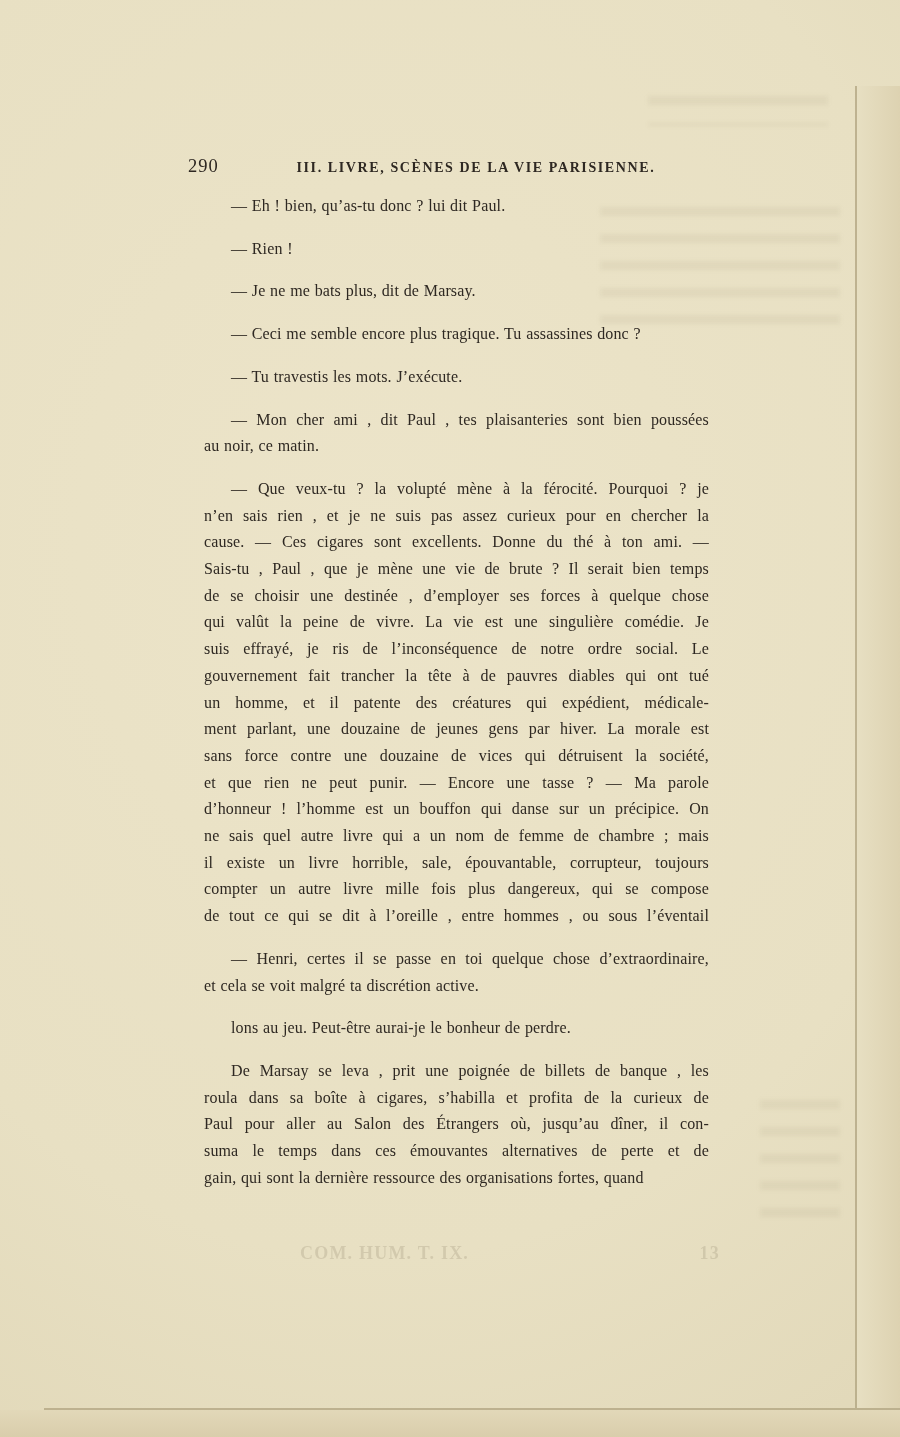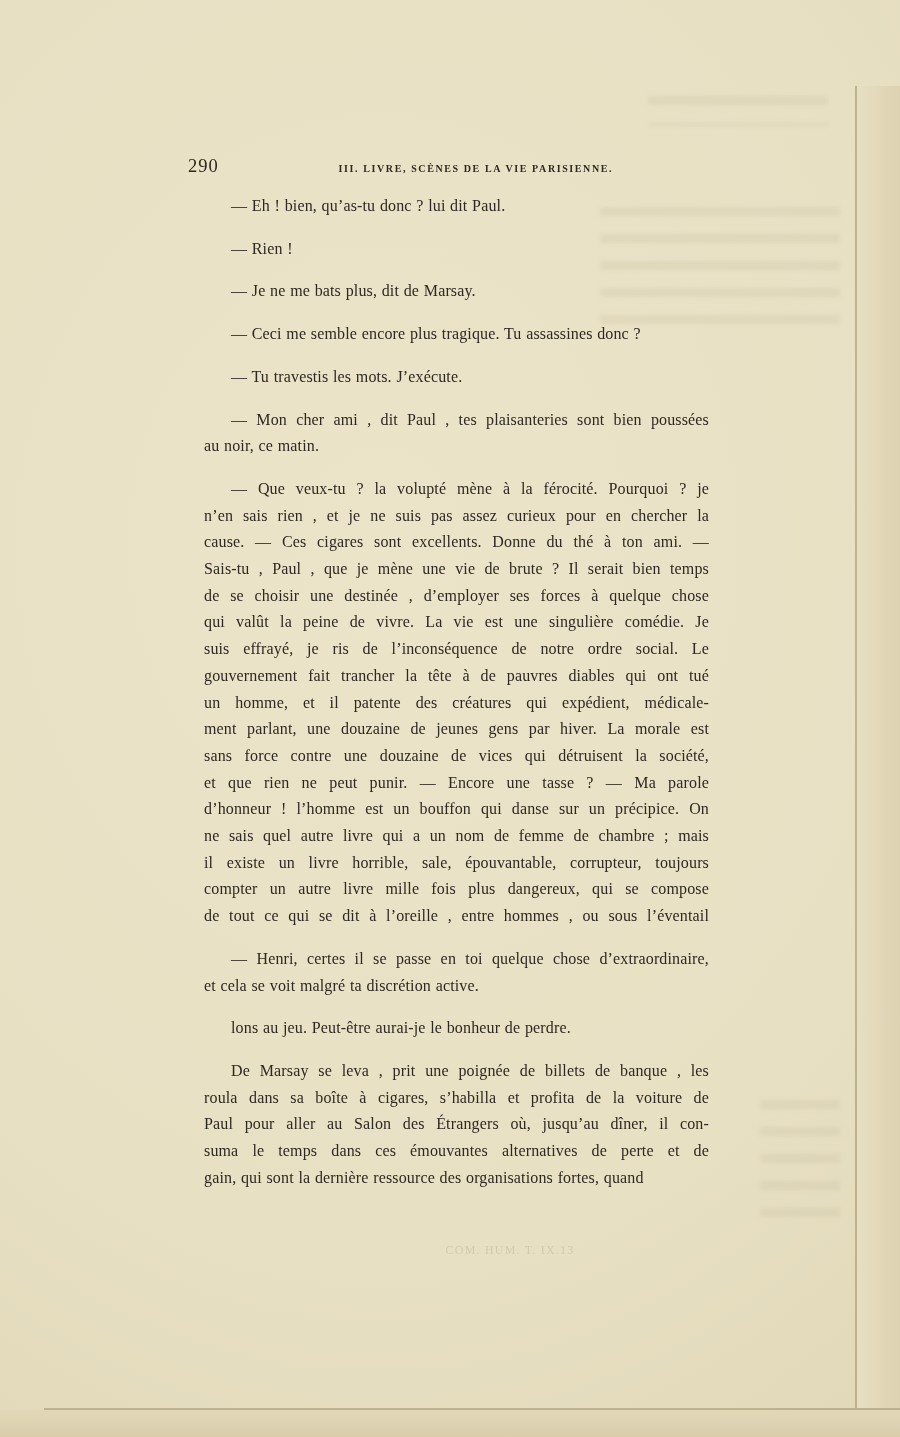--- a/index.html
+++ b/index.html
@@ -16,21 +16,21 @@
   .content{
     position:absolute;left:188px;top:156px;width:537px;
   }
   .header{
     display:flex;align-items:baseline;margin-bottom:9px;
   }
   .pagenum{
     font-size:18.5px;letter-spacing:1px;
   }
   .title{
-    flex:1;text-align:center;font-size:10px;font-weight:bold;
+    flex:1;text-align:center;font-size:14px;font-weight:bold;
     letter-spacing:1.6px;padding-left:8px;white-space:nowrap;
   }
   .para{margin:16px;}
   .line{
     font-size:16px;line-height:26.7px;
     text-align:justify;text-align-last:justify;
     letter-spacing:0.15px;word-spacing:0.5px;
     white-space:normal;
   }
   .line.lastline{text-align-last:left;}
@@ -60,23 +60,23 @@
     position:absolute;pointer-events:none;
     background:repeating-linear-gradient(to bottom,
       rgba(118,106,76,0.07) 0 9px, rgba(118,106,76,0) 9px 27px);
     filter:blur(2px);
   }
   .ghost-1{top:207px;left:600px;width:240px;height:128px;}
   .ghost-2{top:96px;left:648px;width:180px;height:30px;}
   .ghost-3{top:1100px;left:760px;width:80px;height:130px;}
   .sig-ghost{
     position:absolute;top:1243px;left:300px;width:420px;
-    display:flex;justify-content:center;
-    font-size:12px;letter-spacing:1.2px;color:#6b5f46;
-    opacity:0.17;filter:blur(0.4px);
+    display:flex;justify-content:space-between;
+    font-size:18px;letter-spacing:1.2px;color:#6b5f46;
+    opacity:0.17;filter:blur(0.4px);font-weight:bold;
   }
 </style>
 </head>
 <body>
 
 <div class="scan">
 
   <div class="ghost ghost-1"></div>
   <div class="ghost ghost-2"></div>
   <div class="ghost ghost-3"></div>
@@ -127,21 +127,21 @@
         </div>
         <div class="para indent">
           <div class="line">— Henri, certes il se passe en toi quelque chose d’extraordinaire,</div>
           <div class="line lastline">et cela se voit malgré ta discrétion active.</div>
         </div>
         <div class="para indent">
           <div class="line lastline">lons au jeu. Peut-être aurai-je le bonheur de perdre.</div>
         </div>
         <div class="para indent">
           <div class="line">De Marsay se leva , prit une poignée de billets de banque , les</div>
-          <div class="line">roula dans sa boîte à cigares, s’habilla et profita de la voiture de</div>
+          <div class="line">roula dans sa boîte à cigares, s’habilla et profita de la curieux de</div>
           <div class="line">Paul pour aller au Salon des Étrangers où, jusqu’au dîner, il con-</div>
           <div class="line">suma le temps dans ces émouvantes alternatives de perte et de</div>
           <div class="line lastline">gain, qui sont la dernière ressource des organisations fortes, quand</div>
         </div>
       </div>
   </div>
 
   <div class="sig-ghost">
     <span>COM. HUM. T. IX.</span>
     <span>13</span>

